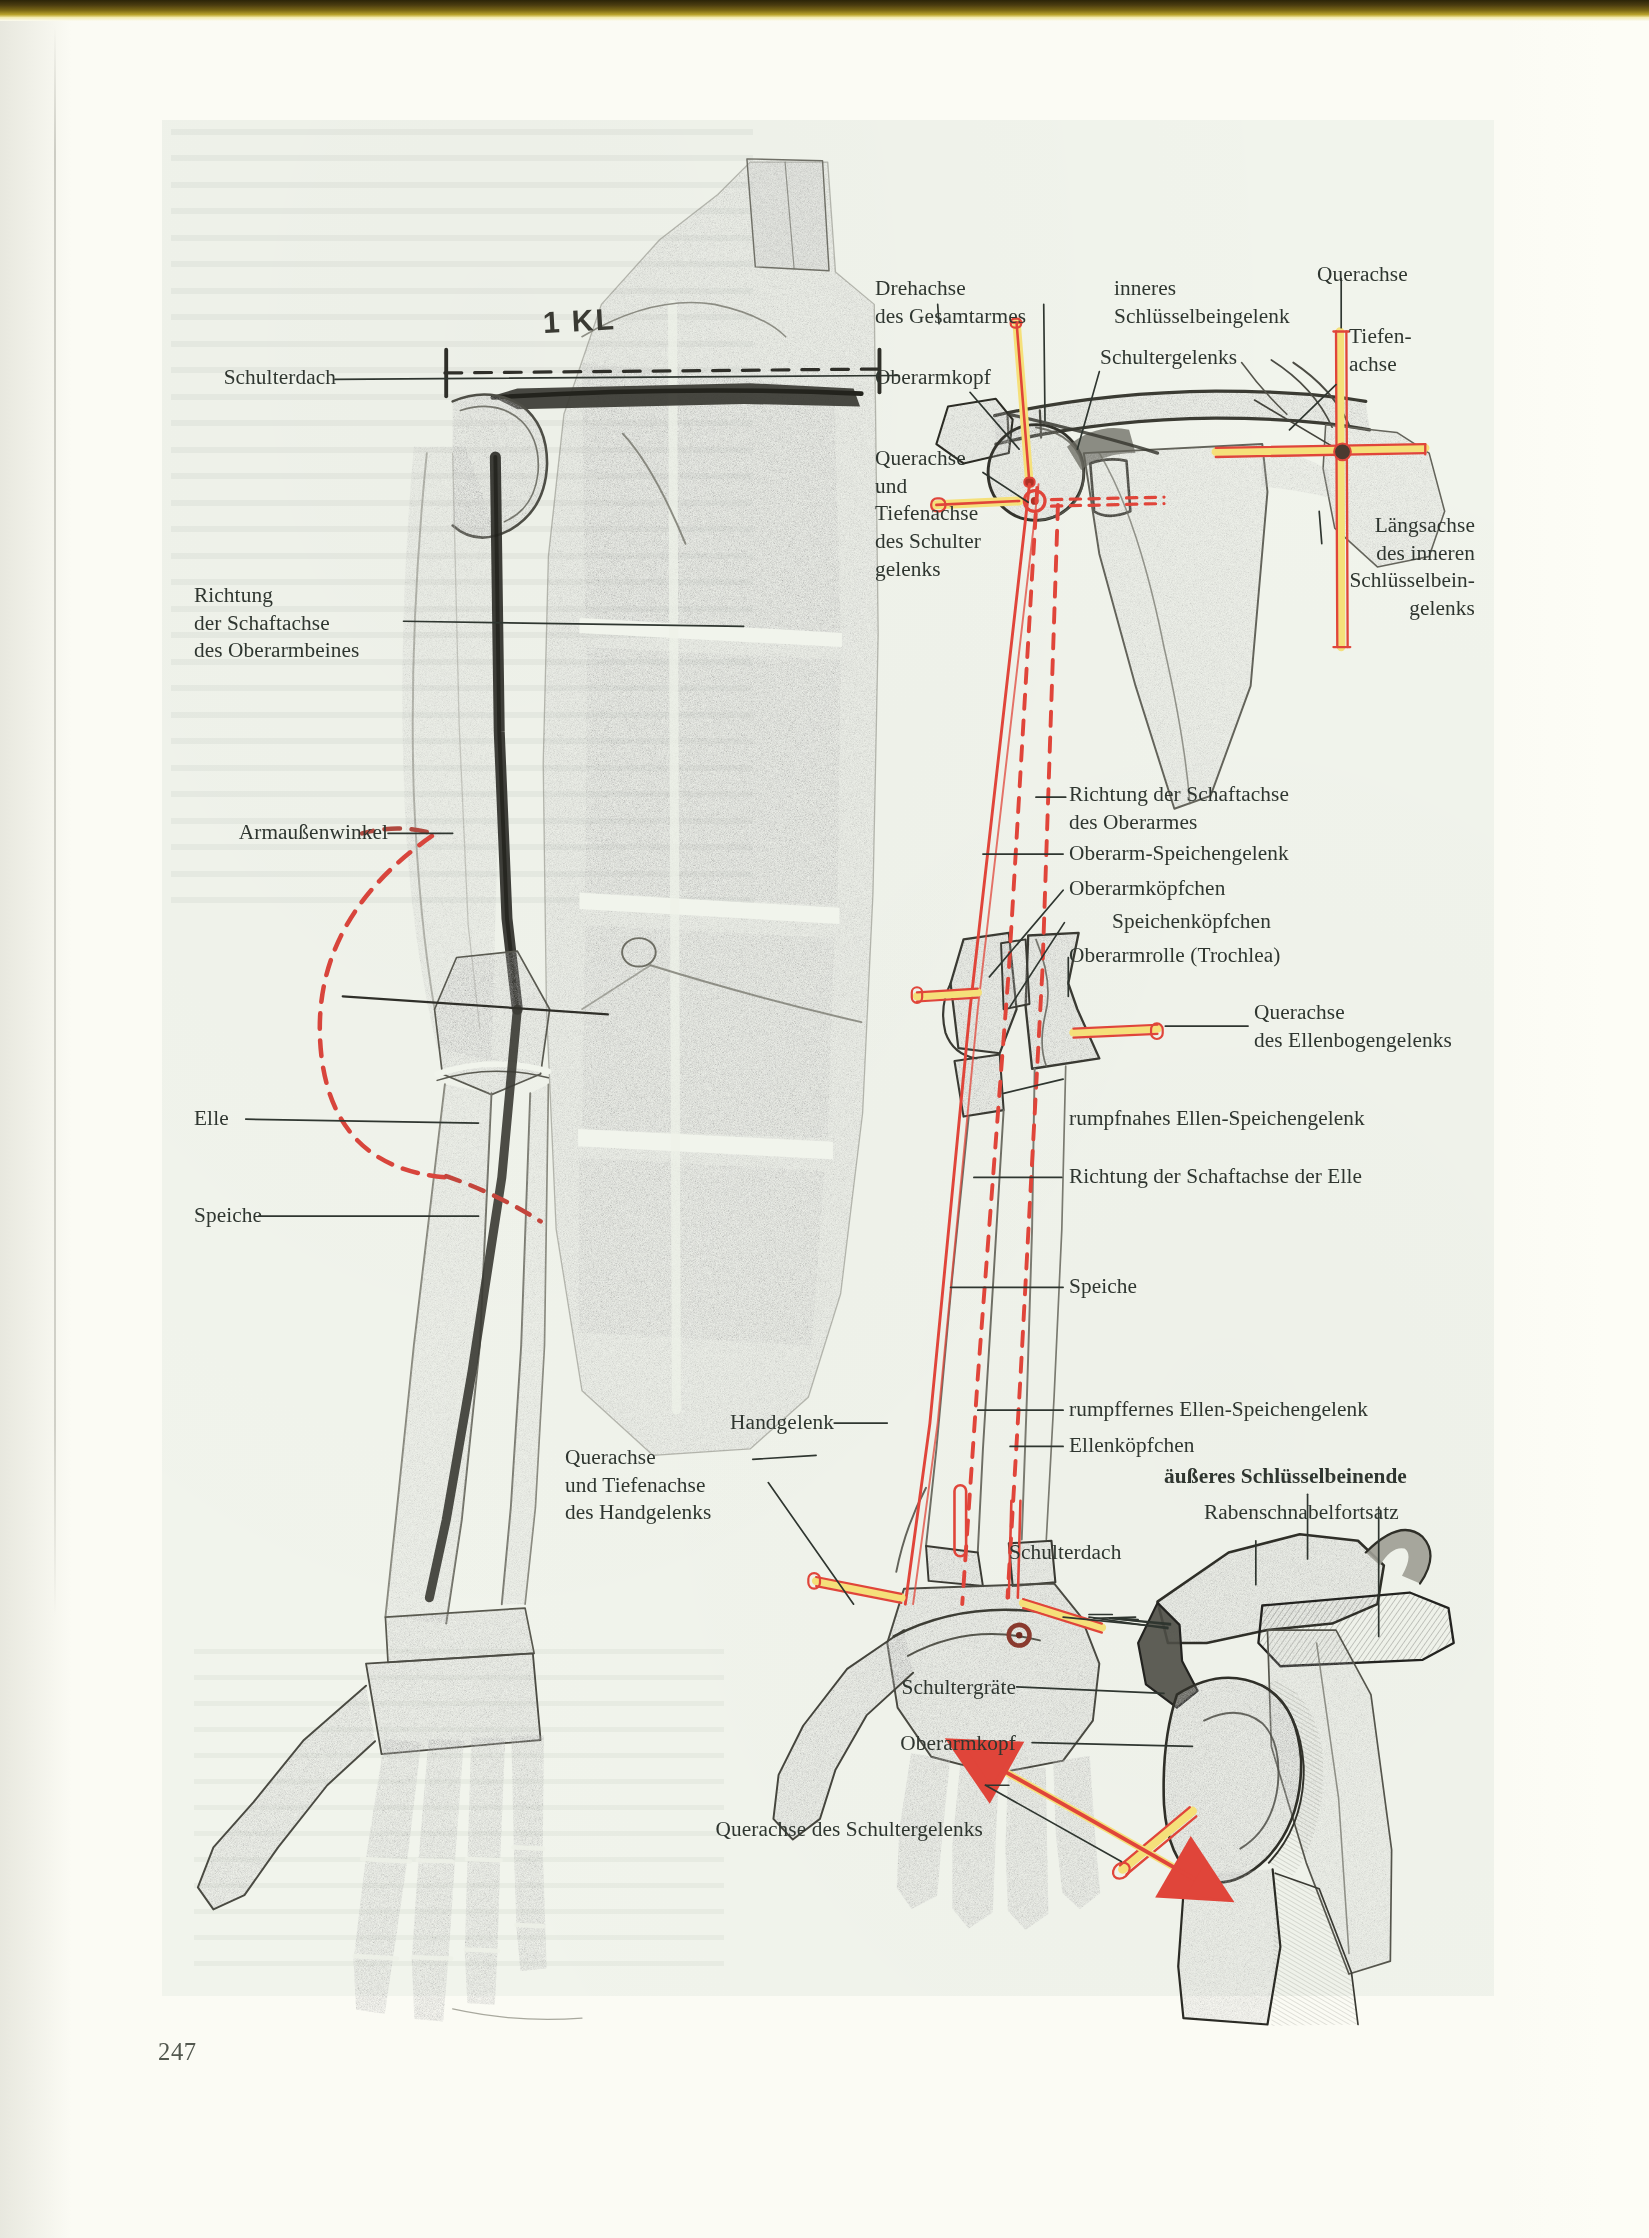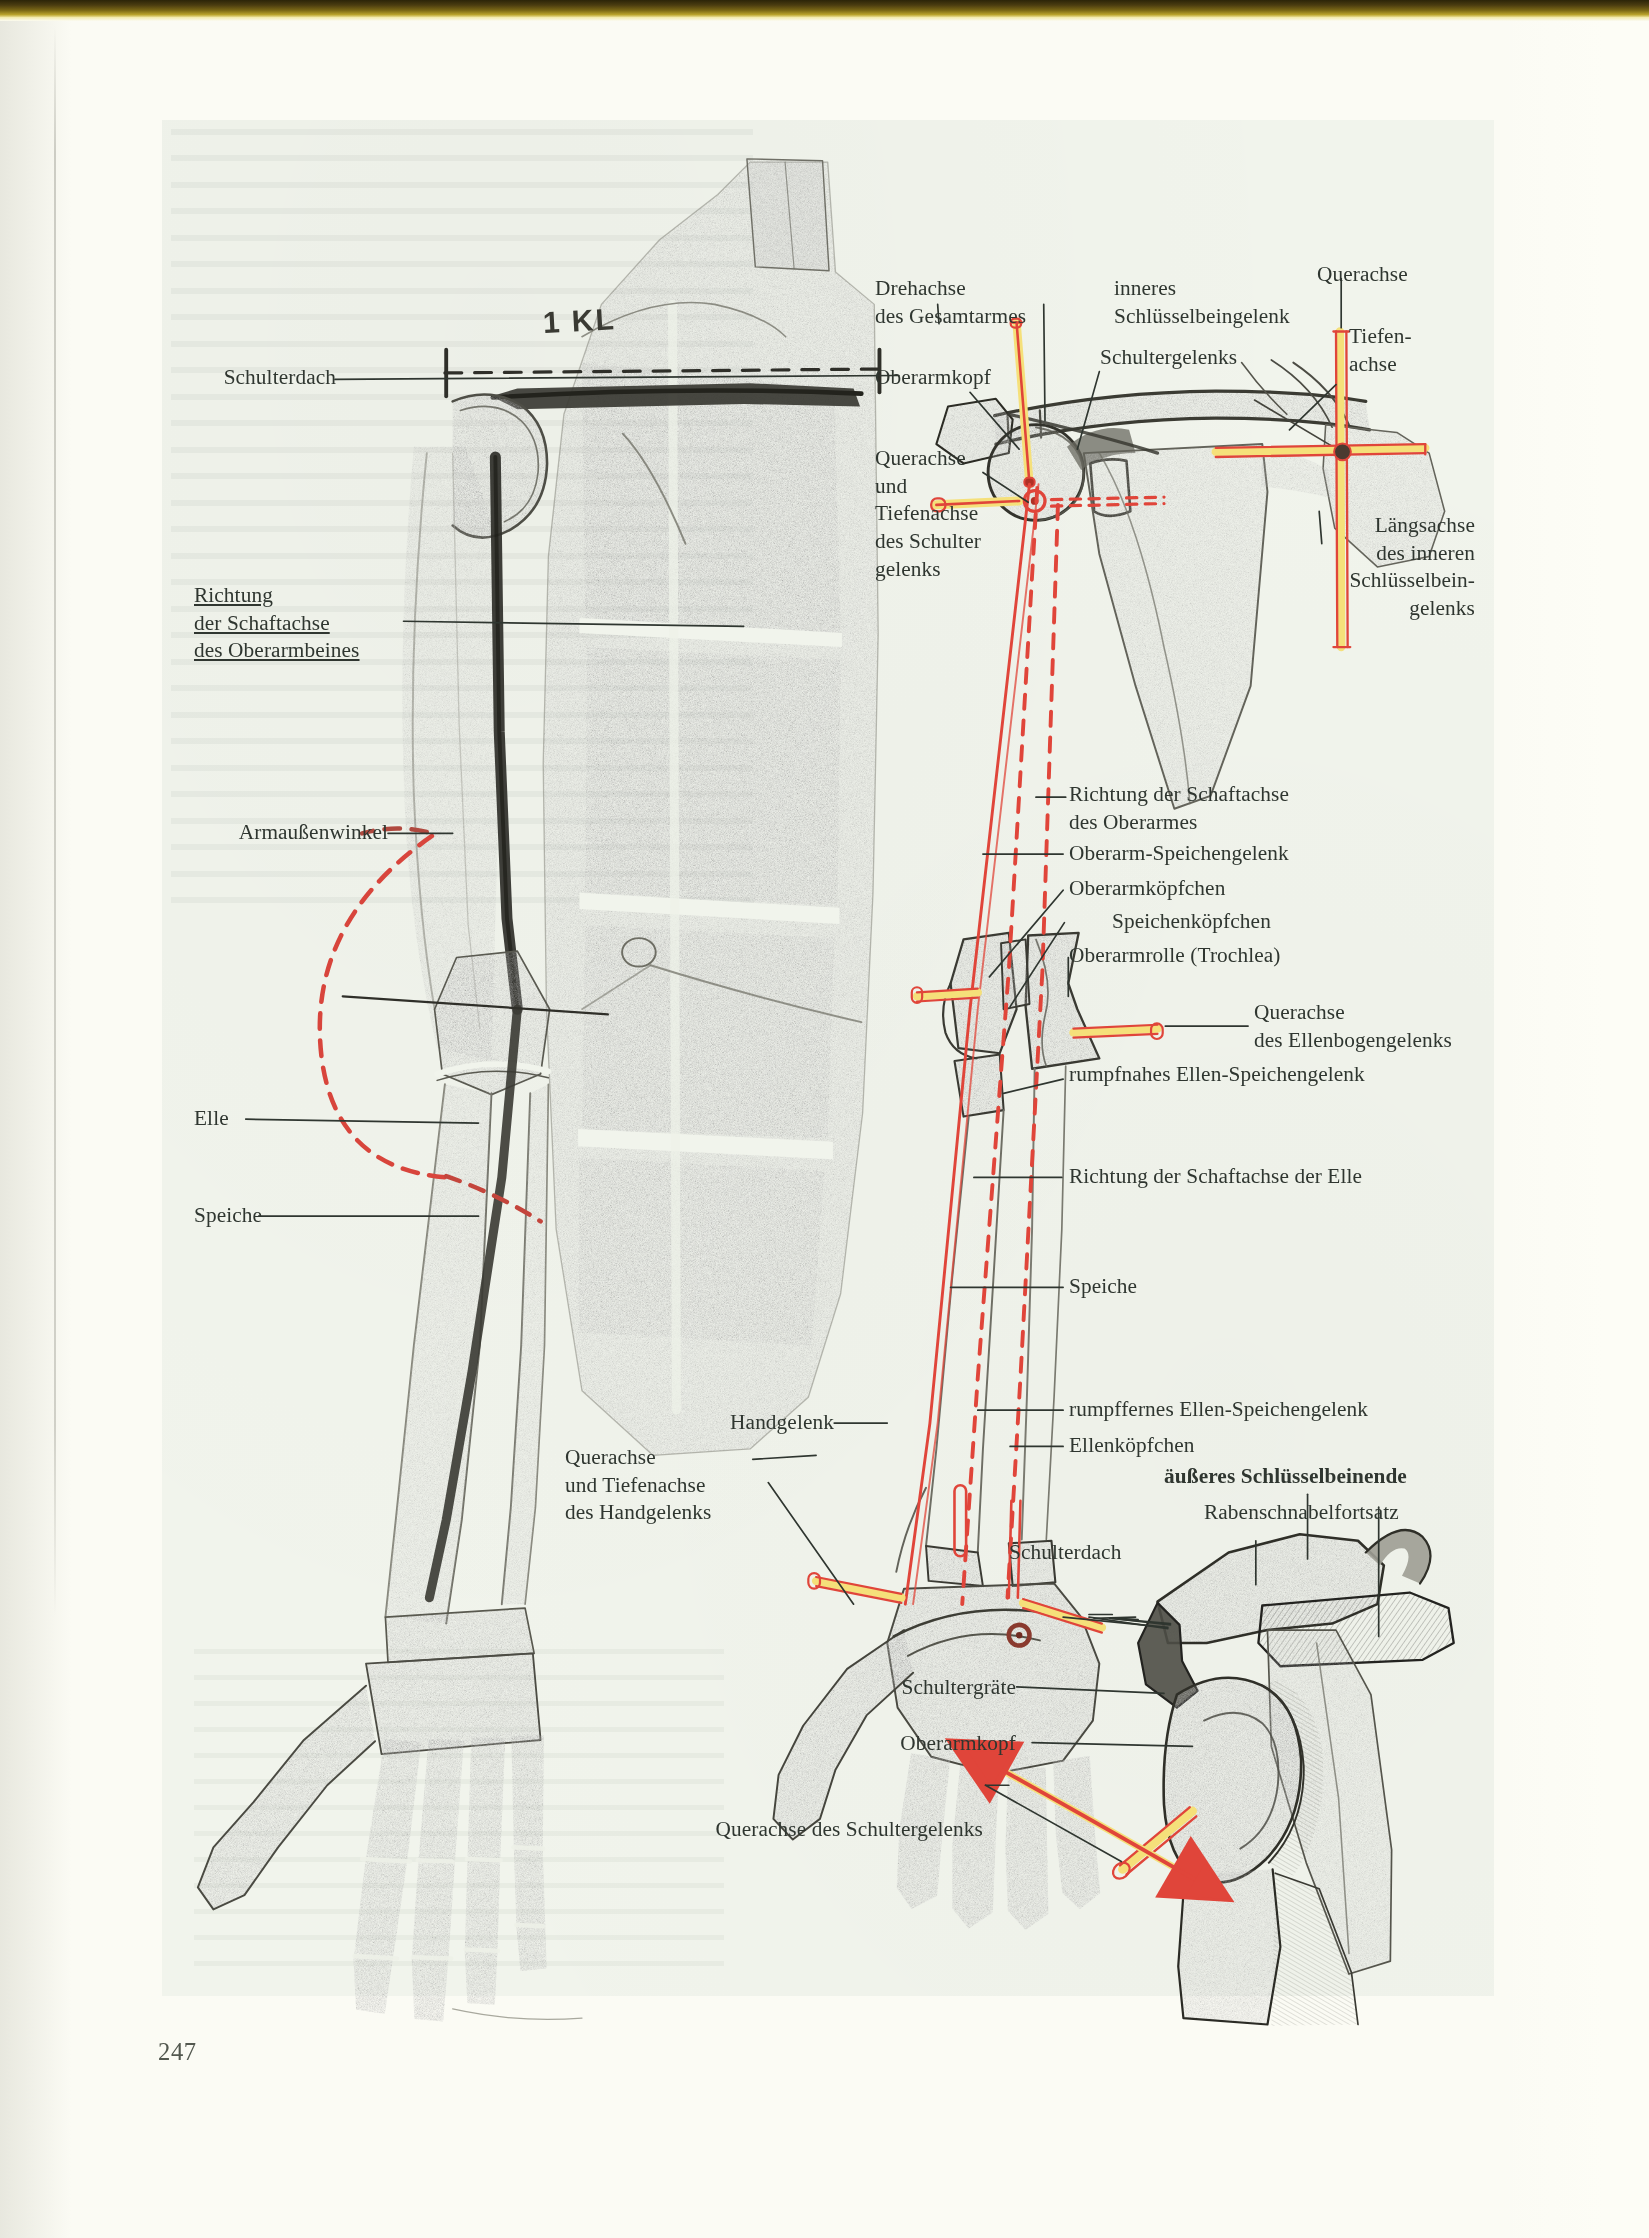--- a/index.html
+++ b/index.html
@@ -467,21 +467,21 @@
         <path d="M1572,2608 L1800,2618"></path>
         <path d="M1596,2694 L1844,2700"></path>
         <path d="M1524,2760 L1560,2760"></path>
         <path d="M1524,2760 L1734,2878"></path>
       </g>
     </g>
   </svg>
 
   <div class="lbl r" style="left:123px;top:364px;width:213px;">Schulterdach</div>
 
-  <div class="lbl" style="left:194px;top:582px;width:220px;text-decoration:underline;">Richtung
+  <div class="lbl" style="left:194px;top:582px;width:220px;">Richtung
 der Schaftachse
 des Oberarmbeines</div>
 
   <div class="lbl r" style="left:162px;top:819px;width:226px;">Armaußenwinkel</div>
 
   <div class="lbl" style="left:194px;top:1105px;">Elle</div>
 
   <div class="lbl" style="left:194px;top:1202px;">Speiche</div>
 
   <div class="kl">1 KL</div>
@@ -519,21 +519,21 @@
 
   <div class="lbl" style="left:1069px;top:875px;">Oberarmköpfchen</div>
 
   <div class="lbl" style="left:1069px;top:908px;margin-left:43px;">Speichenköpfchen</div>
 
   <div class="lbl" style="left:1069px;top:942px;">Oberarmrolle (Trochlea)</div>
 
   <div class="lbl" style="left:1254px;top:999px;">Querachse
 des Ellenbogengelenks</div>
 
-  <div class="lbl" style="left:1069px;top:1061px;text-align:right;">rumpfnahes Ellen-Speichengelenk</div>
+  <div class="lbl" style="left:1069px;top:1105px;text-align:right;">rumpfnahes Ellen-Speichengelenk</div>
 
   <div class="lbl" style="left:1069px;top:1163px;">Richtung der Schaftachse der Elle</div>
 
   <div class="lbl" style="left:1069px;top:1273px;">Speiche</div>
 
   <div class="lbl" style="left:1069px;top:1396px;">rumpffernes Ellen-Speichengelenk</div>
 
   <div class="lbl" style="left:1069px;top:1432px;">Ellenköpfchen</div>
 
   <div class="lbl r" style="left:621px;top:1409px;width:213px;">Handgelenk</div>

